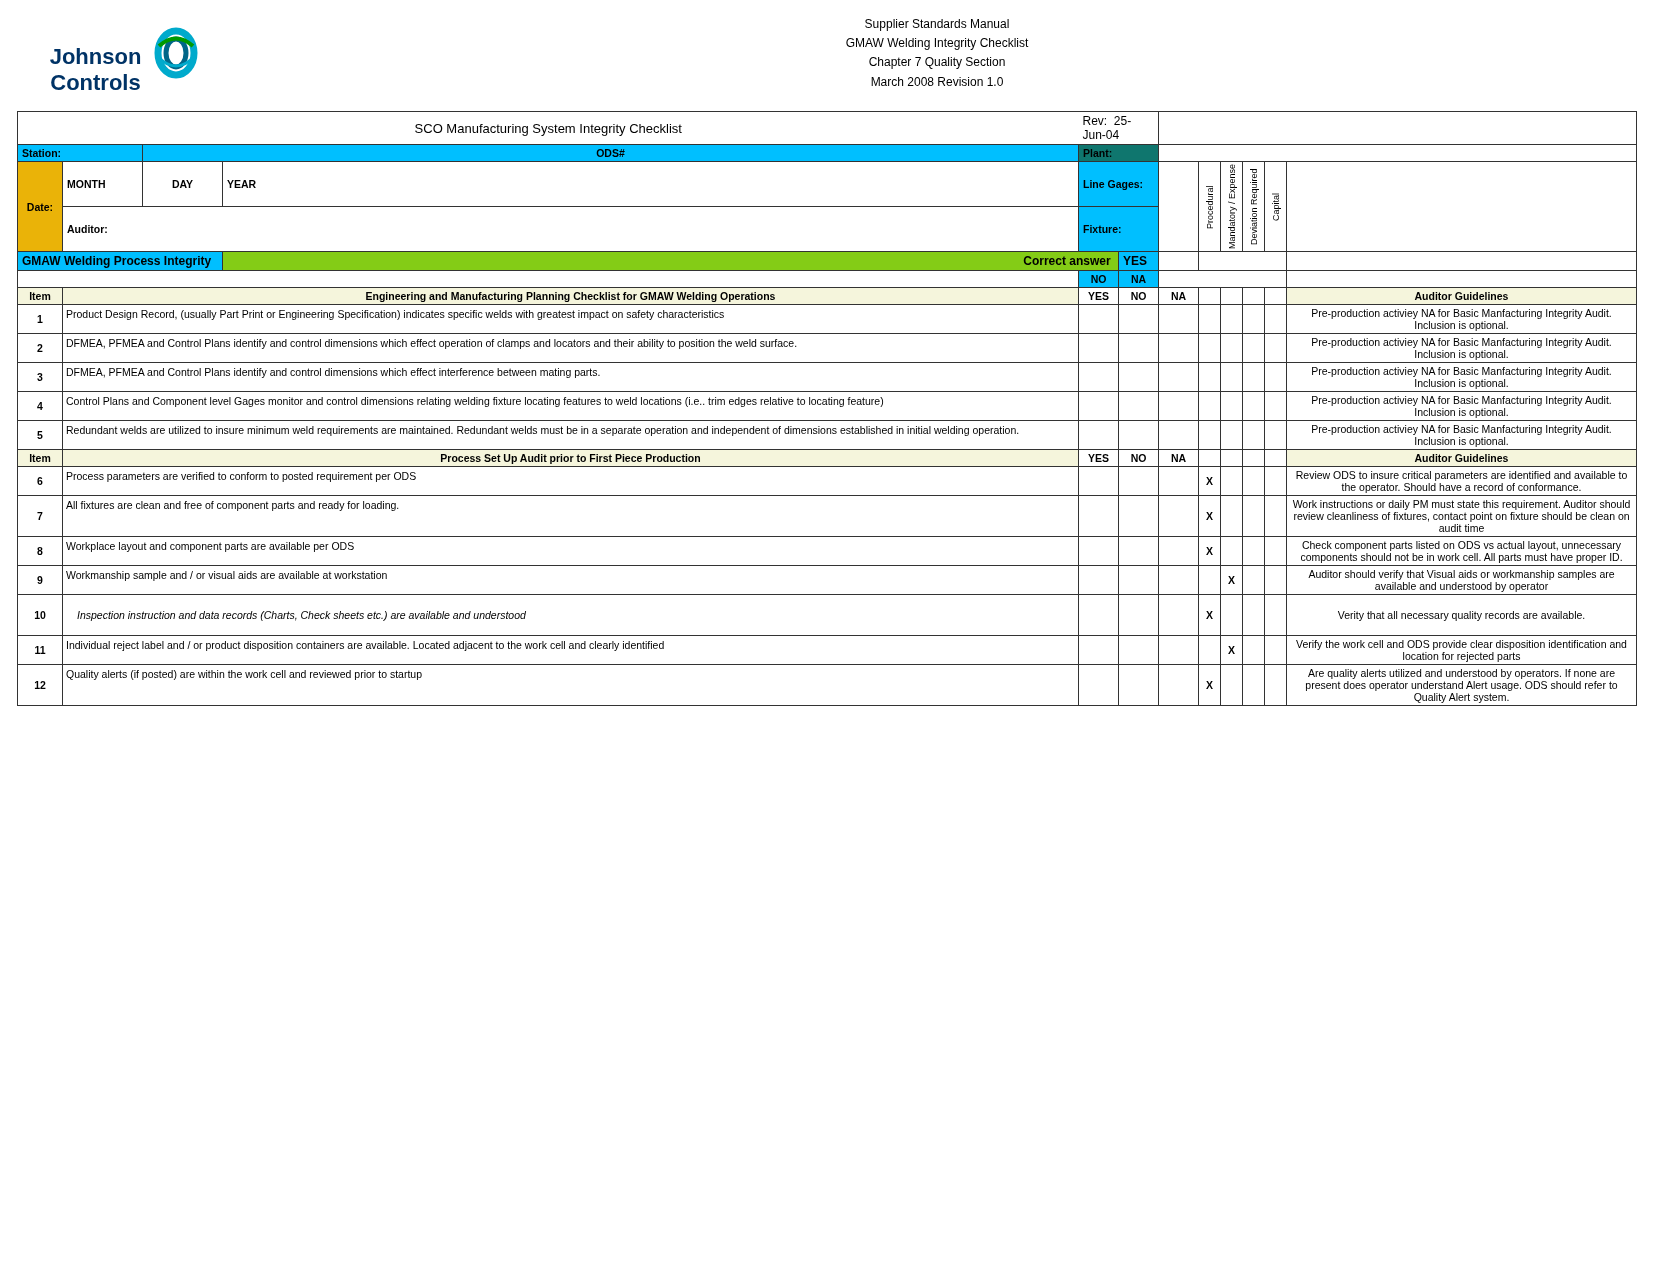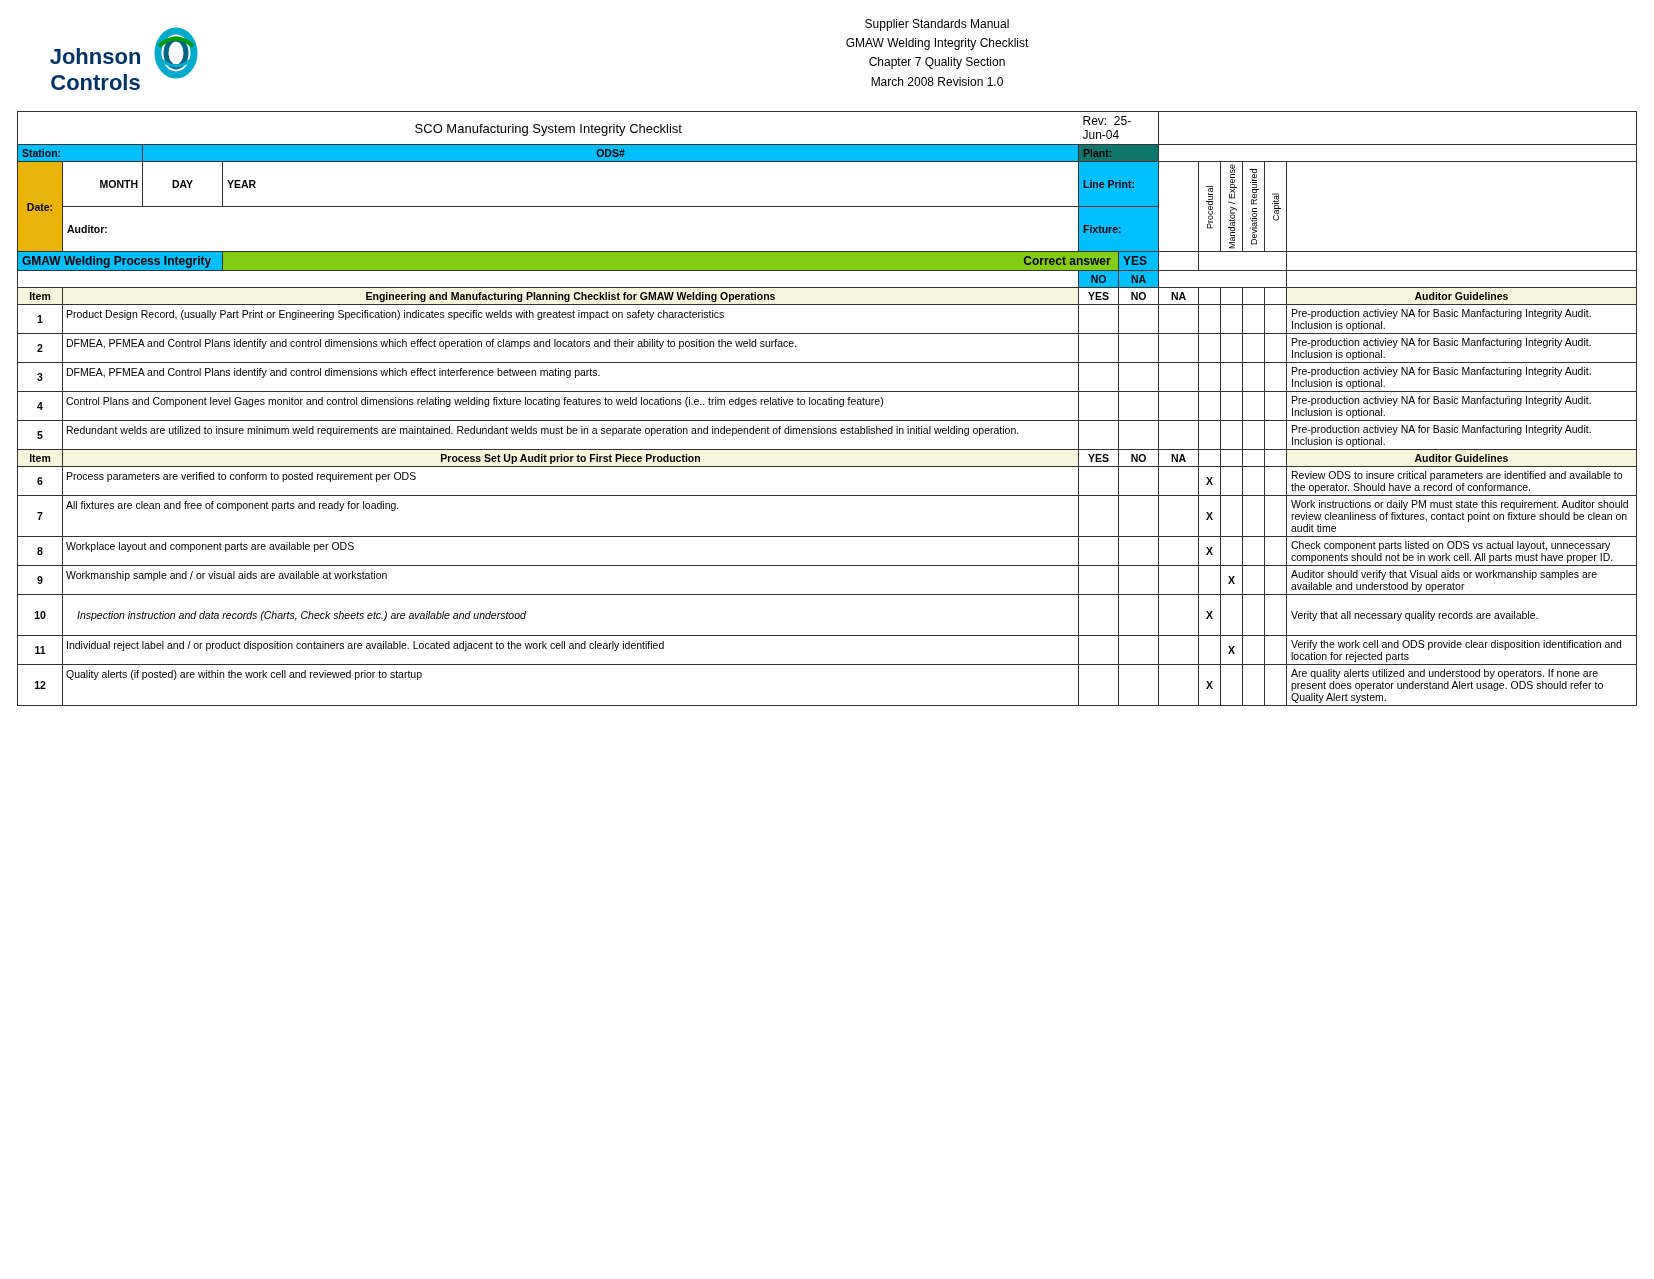--- a/index.html
+++ b/index.html
@@ -56,20 +56,21 @@
     }
 
     .item-num-cell {
       text-align: center;
       font-weight: bold;
       vertical-align: top;
       padding-top: 4px;
     }
     .guidelines-cell {
       font-size: 9.5px;
+      text-align: center;
       vertical-align: top;
       padding: 3px;
       margin-left: 24px;
     }
 
     .bottom-footer {
       display: flex;
       justify-content: space-between;
       margin-top: 8px;
       font-size: 10px;
@@ -127,31 +128,31 @@
       <td colspan="2" style="background:#0f766e;font-weight:bold;">
         <span>Plant:</span>
       </td>
       <td colspan="6" style="border:1px solid #333;"></td>
     </tr>
 
     <tr>
       <td rowspan="2" style="background:#eab308;font-weight:bold;text-align:center;width:45px;">
         <span>Date:</span>
       </td>
-      <td style="font-weight:bold;width:80px;text-align:right;">
+      <td style="font-weight:bold;width:80px;">
         <span>MONTH</span>
       </td>
       <td style="font-weight:bold;text-align:center;width:80px;">
         <span>DAY</span>
       </td>
       <td colspan="3" style="font-weight:bold;width:120px;">
         <span>YEAR</span>
       </td>
       <td colspan="2" style="background:#00BFFF;font-weight:bold;">
-        <span>Line Print:</span>
+        <span>Line Gages:</span>
       </td>
       <td rowspan="2" style="border:1px solid #333;"></td>
       <td rowspan="2" style="border:1px solid #333;writing-mode:vertical-lr;transform:rotate(180deg);text-align:center;font-size:9px;padding:2px;">
         <span>Procedural</span>
       </td>
       <td rowspan="2" style="border:1px solid #333;writing-mode:vertical-lr;transform:rotate(180deg);text-align:center;font-size:9px;padding:2px;">
         <span>Mandatory / Expense</span>
       </td>
       <td rowspan="2" style="border:1px solid #333;writing-mode:vertical-lr;transform:rotate(180deg);text-align:center;font-size:9px;padding:2px;">
         <span>Deviation Required</span>

